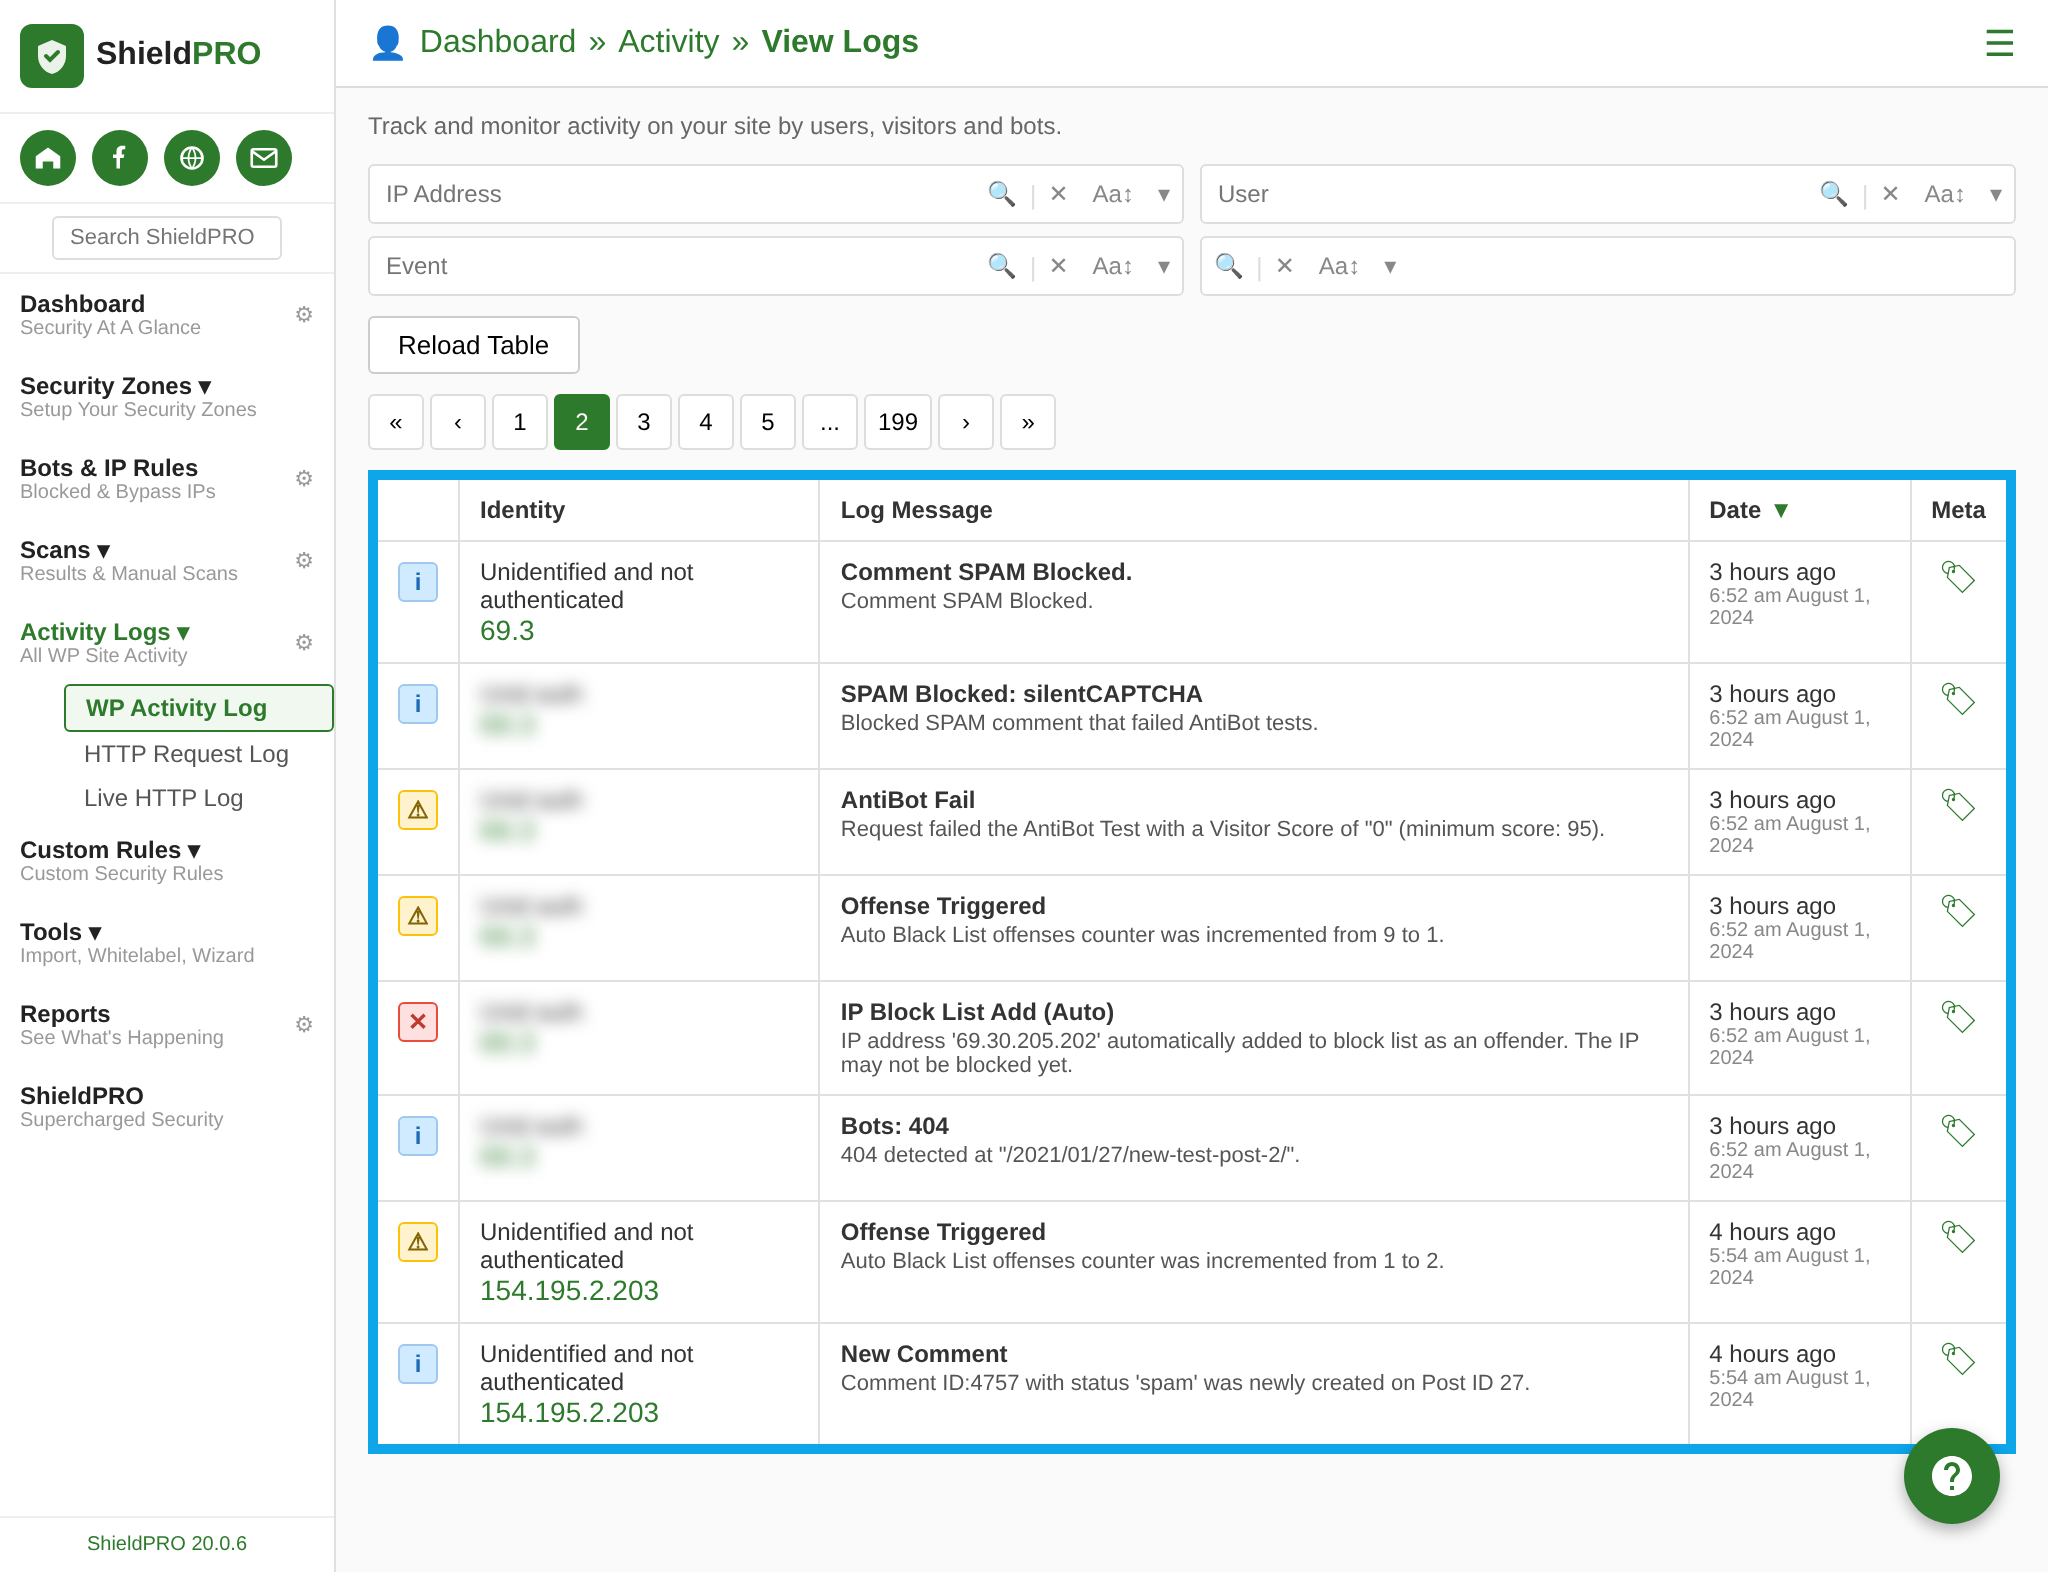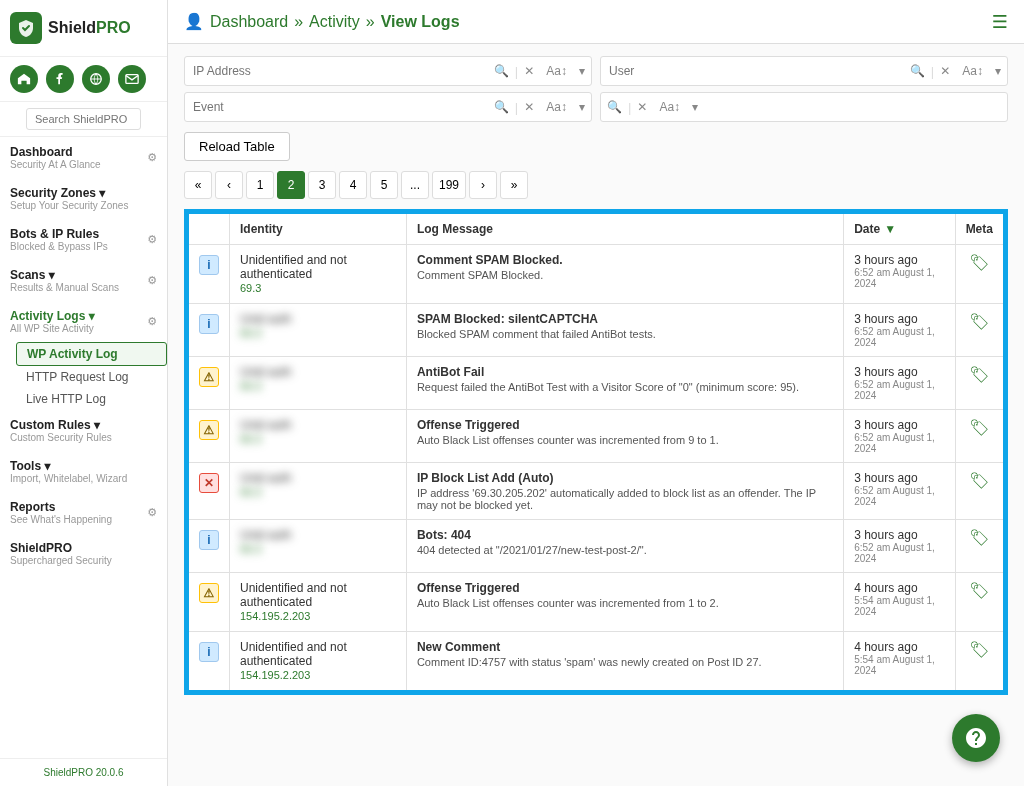--- a/index.html
+++ b/index.html
@@ -16,21 +16,21 @@
     .sidebar-icon-btn { width: 28px; height: 28px; border-radius: 50%; background: #2d7a2d; display: flex; align-items: center; justify-content: center; cursor: pointer; }
     .sidebar-icon-btn svg { width: 14px; height: 14px; fill: #fff; }
     .sidebar-search { padding: 6px 26px; border-bottom: 1px solid #eee; }
     .sidebar-search input { width: 100%; border: 1px solid #ddd; border-radius: 3px; padding: 4px 8px; font-size: 11px; color: #999; outline: none; }
     .sidebar-nav { flex: 1; }
     .nav-item { padding: 8px 10px; cursor: pointer; }
     .nav-item-title { font-size: 12px; font-weight: 600; color: #222; }
     .nav-item-sub { font-size: 10px; color: #999; }
     .nav-item-gear { color: #999; font-size: 11px; cursor: pointer; }
     .nav-item.active .nav-item-title { color: #2d7a2d; }
-    .nav-sub-items { padding-left: 16px; }
+    .nav-sub-items { padding-left: 32px; }
     .nav-sub-item { padding: 4px 10px; font-size: 12px; color: #555; cursor: pointer; }
     .nav-sub-item.active { background: #f0f8f0; border: 1px solid #2d7a2d; border-radius: 3px; color: #2d7a2d; font-weight: 600; }
     .sidebar-version { padding: 8px 3px; font-size: 10px; color: #2d7a2d; text-align: center; border-top: 1px solid #eee; }
 
     
     .main { flex: 1; display: flex; flex-direction: column; overflow: hidden; }
     .top-bar { background: #fff; border-bottom: 1px solid #ddd; padding: 0 16px; display: flex; align-items: center; height: 44px; }
     .breadcrumb { font-size: 16px; color: #2d7a2d; font-weight: 500; display: flex; align-items: center; gap: 6px; }
     .breadcrumb-current { color: #2d7a2d; font-weight: 700; }
     .top-bar-right { margin-left: auto; }
@@ -63,21 +63,21 @@
     
     .log-table { width: 100%; background: #fff; border-collapse: collapse; border: 5px solid #0ea5e9; font-size: 12px; }
     .log-table th { background: #fff; border: 1px solid #e0e0e0; padding: 8px 10px; text-align: left; font-weight: 600; font-size: 12px; }
     .log-table th.sortable { cursor: pointer; }
     .log-table th .sort-icon { color: #2d7a2d; margin-left: 4px; }
     .log-table td { border: 1px solid #e0e0e0; padding: 8px 10px; vertical-align: top; }
     .identity-icon { width: 20px; height: 20px; border-radius: 3px; display: flex; align-items: center; justify-content: center; flex-shrink: 0; font-size: 12px; font-weight: 700; margin-top: 2px; }
     .icon-info { background: #d0eaff; color: #1a6bb5; border: 1px solid #a0c8ee; }
     .icon-warn { background: #fff3cd; color: #856404; border: 1px solid #ffc107; }
     .icon-block { background: #ffe0e0; color: #c0392b; border: 1px solid #e74c3c; }
-    .identity-text .ip { color: #2d7a2d; font-size: 11px; }
+    .identity-text .ip { color: #2d7a2d; font-size: 14px; }
     .log-msg-title { font-weight: 700; font-size: 12px; }
     .log-msg-desc { font-size: 11px; color: #555; margin-top: 2px; }
     .date-main { font-size: 12px; }
     .date-sub { font-size: 10px; color: #888; }
     .meta-icon { color: #2d7a2d; font-size: 16px; cursor: pointer; }
     .blurred { filter: blur(4px); user-select: none; display: inline-block; }
 
     
     .fab { position: fixed; bottom: 24px; right: 24px; width: 48px; height: 48px; background: #2d7a2d; border-radius: 50%; display: flex; align-items: center; justify-content: center; cursor: pointer; box-shadow: 0 3px 8px rgba(0,0,0,0.3); }
     .fab svg { width: 24px; height: 24px; fill: #fff; }
@@ -218,20 +218,21 @@
       <span>Activity</span>
       <span>»</span>
       <span class="breadcrumb-current">View Logs</span>
     </div>
     <div class="top-bar-right">
       <span class="top-bar-menu-icon">☰</span>
     </div>
   </div>
 
   <div class="content">
+    <p class="page-desc">Track and monitor activity on your site by users, visitors and bots.</p>
 
     
     <div class="filters">
       <div class="filter-row">
         <div class="filter-input-group">
           <input class="filter-input" type="text" placeholder="IP Address" style="">
           <button class="filter-btn">🔍</button>
           <span class="filter-btn-sep">|</span>
           <button class="filter-btn">✕</button>
           <button class="filter-btn">Aa↕</button>

